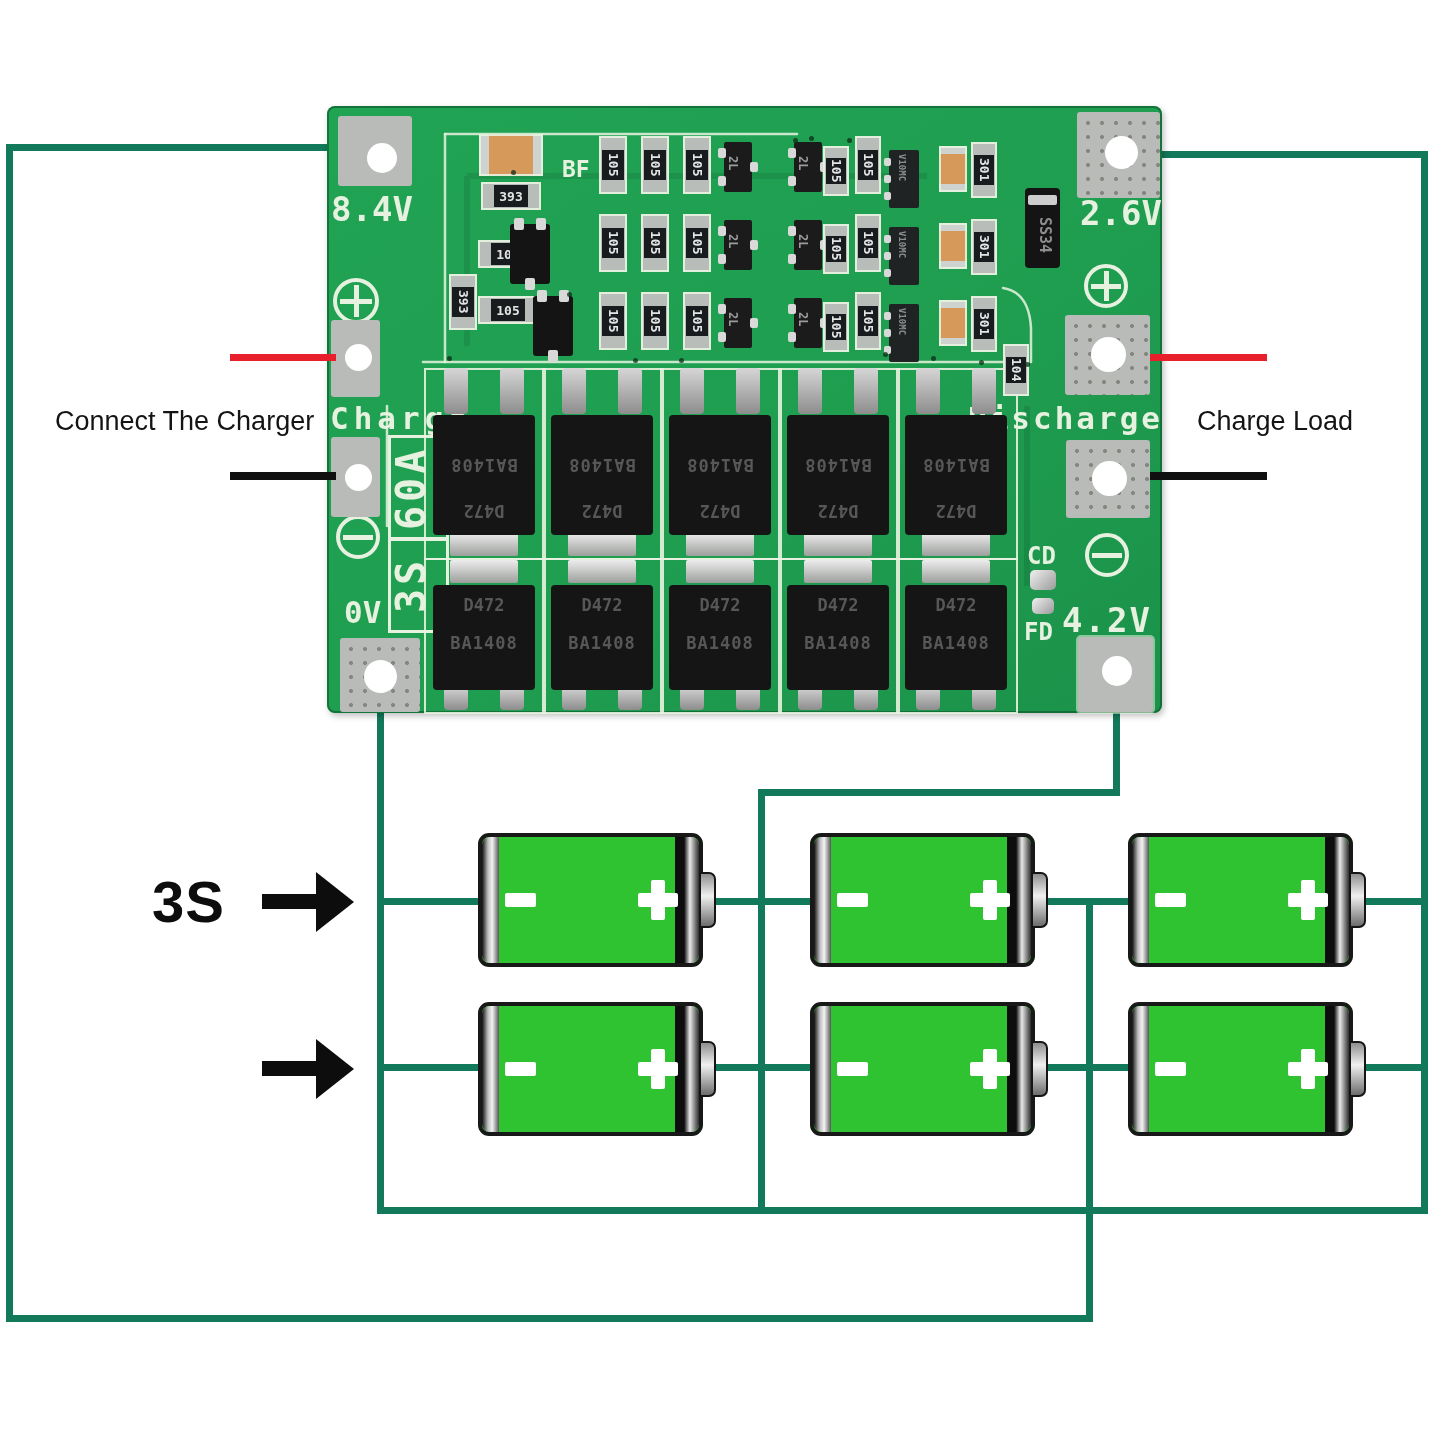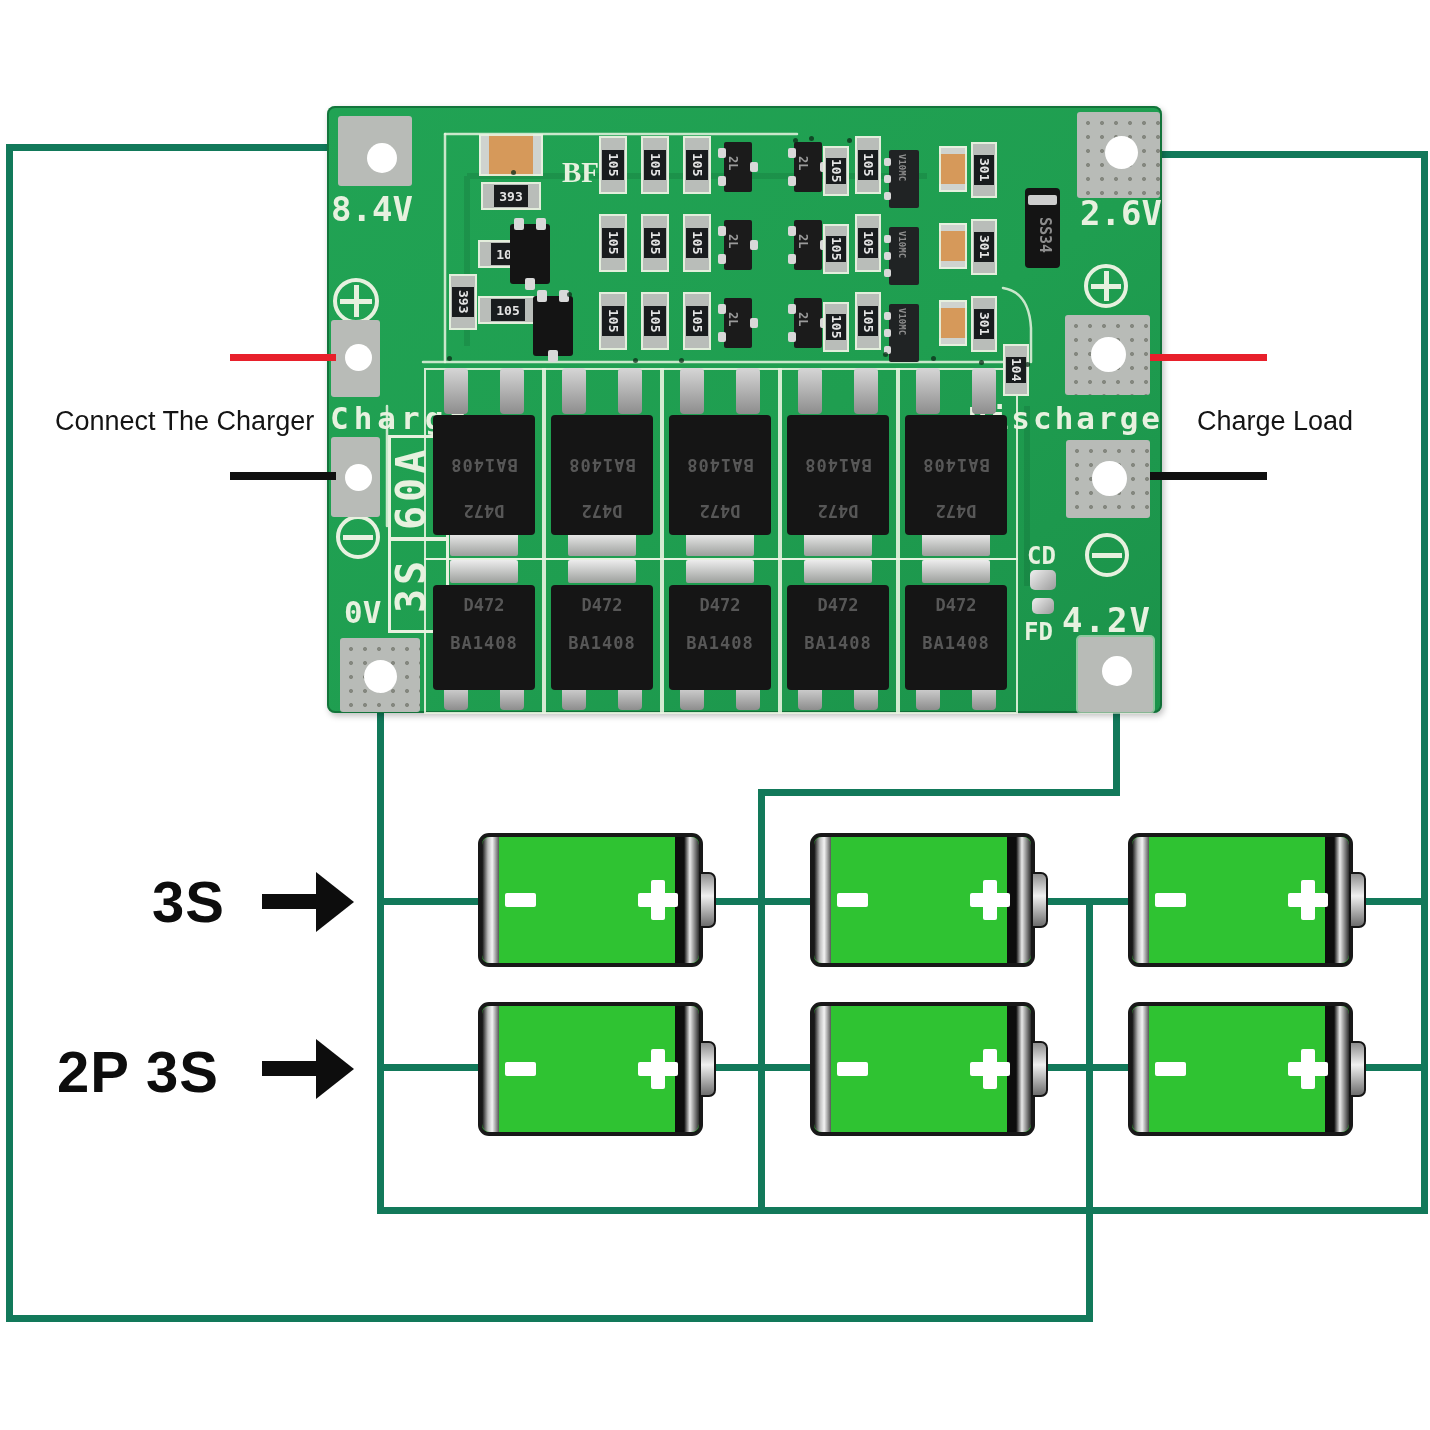--- a/index.html
+++ b/index.html
@@ -161,21 +161,21 @@
       </div>
 
     <div class="silk" style="left:4px;top:86px;font-size:34px;">8.4V</div>
     <div class="silk" style="left:753px;top:90px;font-size:34px;">2.6V</div>
     <div class="silk" style="left:3px;top:297px;font-size:31px;letter-spacing:5px;">Charge</div>
     <div class="silk" style="left:641px;top:297px;font-size:31px;letter-spacing:3px;">Discharge</div>
     <div class="silk" style="left:17px;top:491px;font-size:31px;">0V</div>
     <div class="silk" style="left:735px;top:497px;font-size:34px;letter-spacing:2px;">4.2V</div>
     <div class="silk" style="left:700px;top:438px;font-size:24px;">CD</div>
     <div class="silk" style="left:697px;top:514px;font-size:24px;">FD</div>
-    <div class="silk" style="left:235px;top:52px;font-size:29px;font-family:Liberation Serif, serif;">BF</div>
+    <div class="silk" style="left:235px;top:52px;font-size:23px;">BF</div>
     <div class="blob" style="left:703px;top:464px;width:26px;height:20px;"></div>
     <div class="blob" style="left:705px;top:492px;width:22px;height:16px;"></div>
 
     <div class="vbox" style="left:61px;top:329px;width:55px;height:100px;">
       <span>60A</span>
       </div>
     <div class="vbox" style="left:61px;top:431px;width:55px;height:90px;">
       <span>3S</span>
       </div>
 
@@ -535,21 +535,20 @@
     </div>
 
   <div class="cline" style="left:230px;top:354px;width:106px;height:7px;background:var(--red);"></div>
   <div class="cline" style="left:230px;top:472px;width:106px;height:8px;background:var(--blk);"></div>
   <div class="cline" style="left:1150px;top:354px;width:117px;height:7px;background:var(--red);"></div>
   <div class="cline" style="left:1150px;top:472px;width:117px;height:8px;background:var(--blk);"></div>
 
   <div class="ann" style="left:55px;top:406px;">Connect The Charger</div>
   <div class="ann" style="left:1197px;top:406px;">Charge Load</div>
   <div class="biglbl" style="left:152px;top:868px;">3S</div>
-  <div class="biglbl" style="left:57px;top:1038px;">2P 3S</div>
   <div class="arrow" style="left:262px;top:872px;width:92px;height:60px;">
     <i class="shaft"></i>
       <i class="head"></i>
     </div>
   <div class="arrow" style="left:262px;top:1039px;width:92px;height:60px;">
     <i class="shaft"></i>
       <i class="head"></i>
     </div>
 </div>
 

